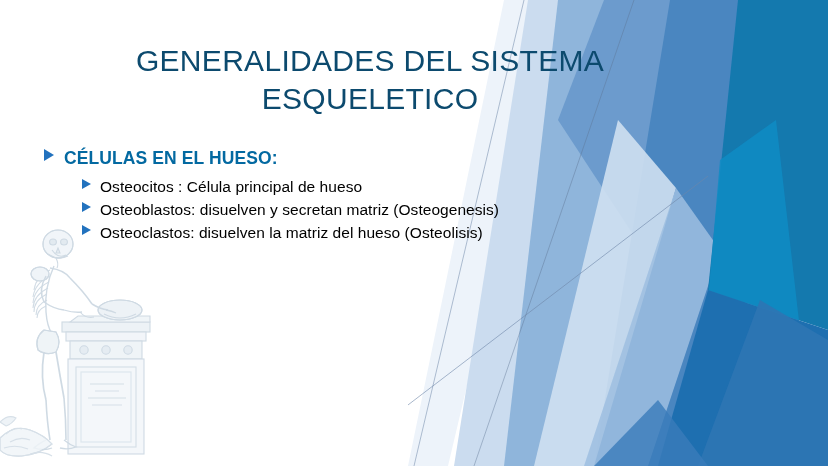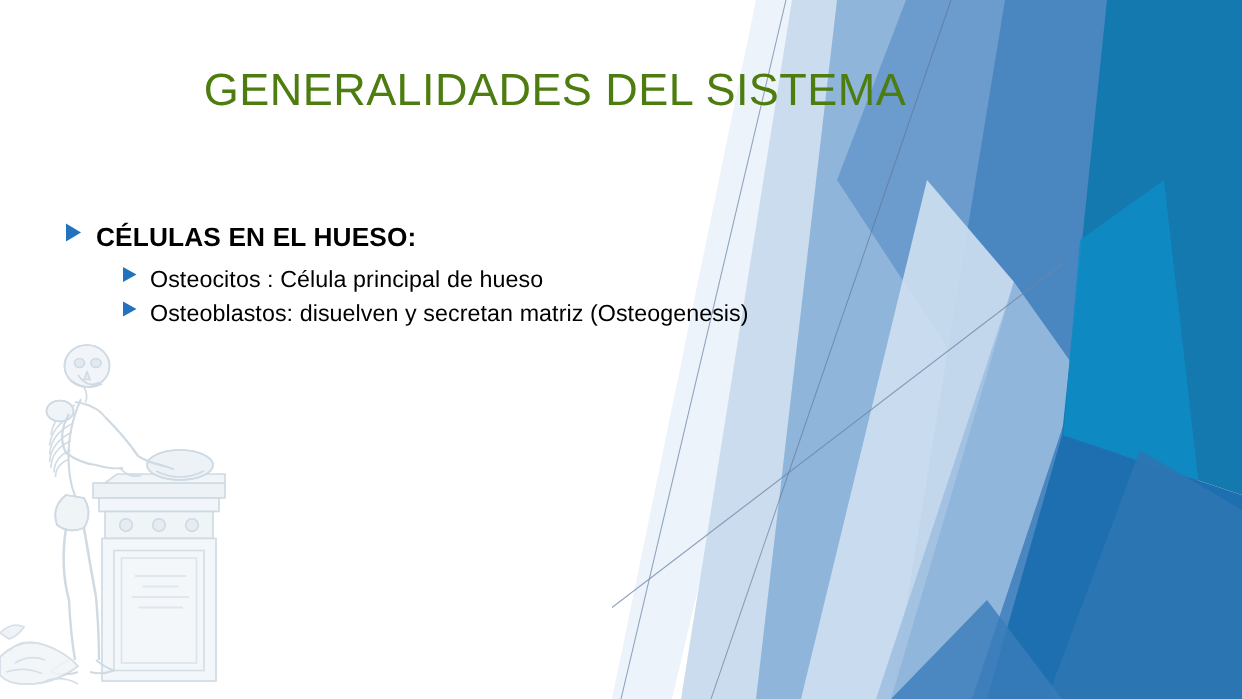--- a/index.html
+++ b/index.html
@@ -42,21 +42,21 @@
   }
   #skeleton svg { display: block; width: 100%; height: 100%; }
 
   
   #title {
     position: absolute;
     left: 90px;
     top: 42px;
     width: 560px;
     text-align: center;
-    color: #4d7c0f;
+    color: #0c4a6e;
     font-size: 30px;
     line-height: 1.28;
     font-weight: 400;
     letter-spacing: 0.3px;
   }
 
   
   #body {
     position: absolute;
     left: 44px;
@@ -94,21 +94,21 @@
   }
   .tri2 {
     border-top: 5.5px solid transparent;
     border-bottom: 5.5px solid transparent;
     border-left: 9px solid #2272BE;
     top: -3px;
     margin-right: 9px;
   }
 
   .txt1 {
-    color: #000000;
+    color: #0369a1;
     font-size: 17.5px;
     font-weight: bold;
     letter-spacing: 0.1px;
   }
   .txt2 {
     color: #000000;
     font-size: 15.5px;
     font-weight: normal;
     letter-spacing: 0.05px;
   }
@@ -237,35 +237,40 @@
           <path d="M4,222 q12,-4 24,1"></path>
           <path d="M0,196 q8,-8 16,-4 q-4,6 -10,8 z" fill="#D6E2EB"></path>
           <path d="M30,228 q12,-4 22,2"></path>
         </g>
       </g>
     </svg>
   </div>
 
   <div id="title">
     <div>GENERALIDADES DEL SISTEMA</div>
+    <div>ESQUELETICO</div>
   </div>
 
   <div id="body">
 
     <div class="bl bl1">
       <span class="tri tri1"></span>
       <span class="txt1">CÉLULAS EN EL HUESO:</span>
     </div>
 
     <div class="bl bl2">
       <span class="tri tri2"></span>
       <span class="txt2">Osteocitos : Célula principal de hueso</span>
     </div>
 
     <div class="bl bl2">
       <span class="tri tri2"></span>
       <span class="txt2">Osteoblastos: disuelven y secretan matriz (Osteogenesis)</span>
     </div>
 
+    <div class="bl bl2">
+      <span class="tri tri2"></span>
+      <span class="txt2">Osteoclastos: disuelven la matriz del hueso (Osteolisis)</span>
+    </div>
 
   </div>
 
 </div>
 
 </body></html>

